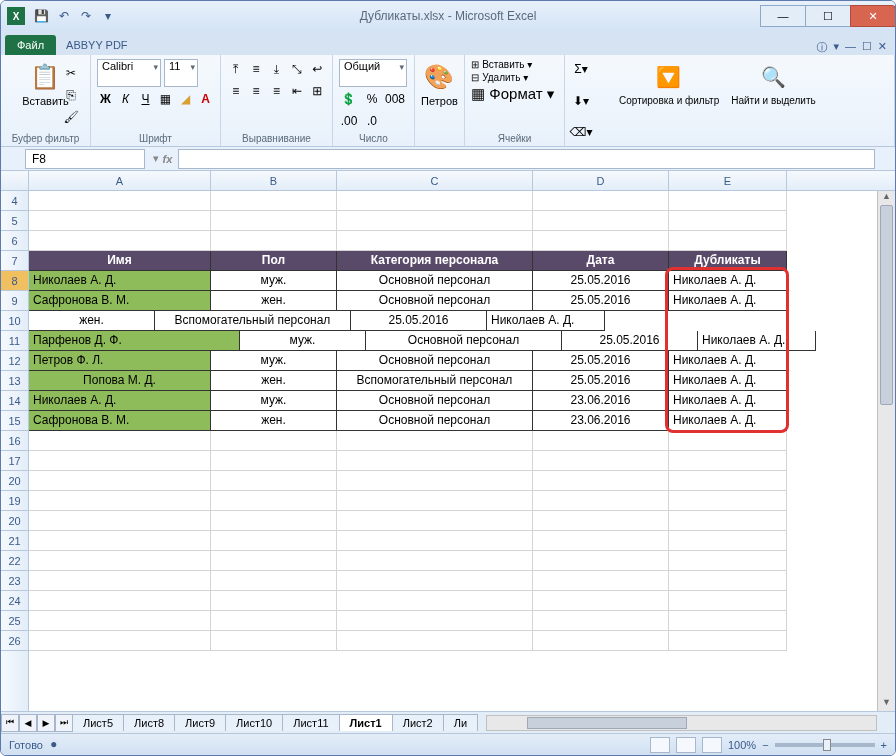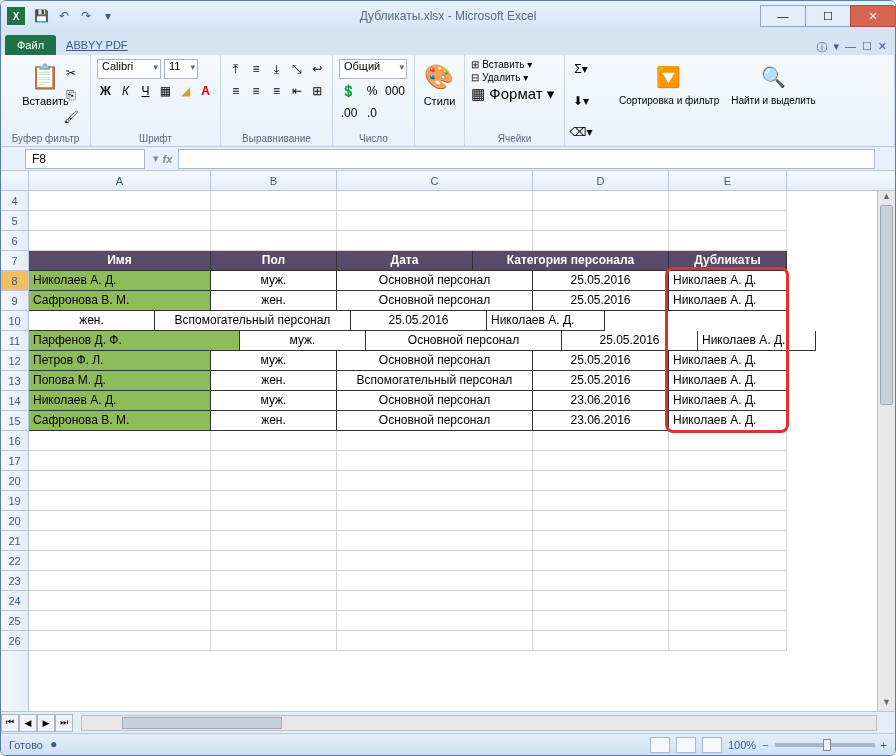--- a/index.html
+++ b/index.html
@@ -9,31 +9,31 @@
 .titlebar .excel-icon { width: 18px; height: 18px; background: #1f7245; margin-left: 6px; display: flex; align-items: center; justify-content: center; color: #fff; font-size: 10px; font-weight: bold; }
 .qat { display: flex; gap: 4px; margin-left: 8px; }
 .qat-btn { width: 18px; height: 18px; display: flex; align-items: center; justify-content: center; font-size: 12px; color: #3b5a8a; }
 .title-text { position: absolute; left: 50%; transform: translateX(-50%); font-size: 12px; color: #5a6a7a; }
 .win-controls { margin-left: auto; display: flex; }
 .win-btn { width: 46px; height: 22px; border: 1px solid #8fa8c8; background: #e3edf8; display: flex; align-items: center; justify-content: center; font-size: 11px; margin-right: -1px; }
 .win-btn.close { background: #d8654f; color: #fff; border-color: #b04a3a; border-top-right-radius: 4px; }
 
 .tabs { height: 24px; background: #d5e3f3; display: flex; align-items: flex-end; padding-left: 4px; font-size: 11px; }
 .tab-file { background: #1f7245; color: #fff; padding: 4px 12px; border-radius: 3px 3px 0 0; margin-right: 2px; }
-.tab { padding: 4px 8px; color: #3b5a8a; cursor: pointer; text-decoration: underline; }
+.tab { padding: 4px 8px; color: #3b5a8a; cursor: pointer; }
 .tab-right { margin-left: auto; display: flex; gap: 6px; padding-right: 8px; color: #3b5a8a; font-size: 11px; }
 
 .ribbon { height: 92px; background: linear-gradient(#f5f9fd, #e8f1fb); border-bottom: 1px solid #b8c8dc; display: flex; font-size: 11px; }
 .rgroup { border-right: 1px solid #c8d6e8; padding: 4px 6px 2px; display: flex; flex-direction: column; justify-content: space-between; }
 .rgroup-label { font-size: 10px; color: #5a6a7a; text-align: center; margin-top: auto; }
 .rbig { display: flex; flex-direction: column; align-items: center; gap: 2px; padding: 2px 4px; }
 .rbig-icon { width: 32px; height: 32px; display: flex; align-items: center; justify-content: center; font-size: 24px; }
 .rrow { display: flex; gap: 3px; align-items: center; margin-bottom: 2px; }
 .rsmall { width: 20px; height: 20px; display: flex; align-items: center; justify-content: center; border: 1px solid transparent; font-size: 12px; }
-.combo { height: 20px; border: 1px solid #a8b8cc; background: #fff; font-size: 11px; padding: 0 14px 4px 4px; position: relative; }
+.combo { height: 28px; border: 1px solid #a8b8cc; background: #fff; font-size: 11px; padding: 0 14px 4px 4px; position: relative; }
 .combo::after { content: "▾"; position: absolute; right: 2px; top: 2px; font-size: 9px; color: #5a6a7a; }
 
 .namebox-row { height: 24px; background: #e8f1fb; border-bottom: 1px solid #b8c8dc; display: flex; align-items: center; }
 .namebox { width: 120px; height: 20px; background: #fff; border: 1px solid #a8b8cc; margin-left: 24px; font-size: 12px; padding: 0 6px; display: flex; align-items: center; }
 .fx-controls { display: flex; align-items: center; gap: 4px; margin-left: 8px; color: #888; font-size: 11px; }
 .fx-label { font-style: italic; font-weight: bold; }
 .formula-bar { flex: 1; height: 20px; background: #fff; border: 1px solid #a8b8cc; margin: 0 20px 0 6px; }
 
 .grid-area { flex: 1; display: flex; flex-direction: column; background: #fff; position: relative; overflow: hidden; }
 .col-headers { display: flex; height: 20px; background: linear-gradient(#f5f9fd, #e3edf8); border-bottom: 1px solid #b8c8dc; }
@@ -159,32 +159,32 @@
     </div>
     <div class="rgroup-label">Выравнивание</div>
   </div>
   <div class="rgroup" style="width:82px">
     <div class="rrow">
         <div class="combo" style="width:68px">Общий</div>
       </div>
     <div class="rrow">
       <div class="rsmall">💲</div>
       <div class="rsmall">%</div>
-      <div class="rsmall">000</div>
+      <div class="rsmall">008</div>
     </div>
     <div class="rrow">
       <div class="rsmall">.00</div>
       <div class="rsmall">.0</div>
     </div>
     <div class="rgroup-label">Число</div>
   </div>
   <div class="rgroup" style="width:50px">
     <div class="rbig">
       <div class="rbig-icon">🎨</div>
-      <span>Стили</span>
+      <span>Петров</span>
     </div>
   </div>
   <div class="rgroup" style="width:100px">
     <div class="rrow" style="font-size:10px">
         <span>⊞ <span>Вставить</span> ▾</span>
       </div>
     <div class="rrow" style="font-size:10px">
         <span>⊟ <span>Удалить</span> ▾</span>
       </div>
     <div class="rrow" style="font-size:15px">
@@ -282,22 +282,22 @@
         <div class="cell-row">
           <div class="cell" style="width: 182px;"></div>
           <div class="cell" style="width: 126px;"></div>
           <div class="cell" style="width: 196px;"></div>
           <div class="cell" style="width: 136px;"></div>
           <div class="cell" style="width: 118px;"></div>
         </div>
         <div class="cell-row">
           <div class="cell thead" style="width: 182px;">Имя</div>
           <div class="cell thead" style="width: 126px;">Пол</div>
+          <div class="cell thead" style="width: 196px;">Категория персонала</div>
           <div class="cell thead" style="width: 136px;">Дата</div>
-          <div class="cell thead" style="width: 196px;">Категория персонала</div>
           <div class="cell thead" style="width: 118px;">Дубликаты</div>
         </div>
         <div class="cell-row">
           <div class="cell tcell green" style="width: 182px;">Николаев А. Д.</div>
           <div class="cell tcell center" style="width: 126px;">муж.</div>
           <div class="cell tcell center" style="width: 196px;">Основной персонал</div>
           <div class="cell tcell center" style="width: 136px;">25.05.2016</div>
           <div class="cell tcell trunc" style="width: 118px;">Николаев А. Д.</div>
         </div>
         <div class="cell-row">
@@ -321,21 +321,21 @@
           <div class="cell tcell trunc" style="width: 118px;">Николаев А. Д.</div>
         </div>
         <div class="cell-row">
           <div class="cell tcell green" style="width: 182px;">Петров Ф. Л.</div>
           <div class="cell tcell center" style="width: 126px;">муж.</div>
           <div class="cell tcell center" style="width: 196px;">Основной персонал</div>
           <div class="cell tcell center" style="width: 136px;">25.05.2016</div>
           <div class="cell tcell trunc" style="width: 118px;">Николаев А. Д.</div>
         </div>
         <div class="cell-row">
-          <div class="cell tcell green" style="width: 182px;">Попова М. Д.</div>
+          <div class="cell tcell green" style="width: 182px; text-align: center;">Попова М. Д.</div>
           <div class="cell tcell center" style="width: 126px;">жен.</div>
           <div class="cell tcell center" style="width: 196px;">Вспомогательный персонал</div>
           <div class="cell tcell center" style="width: 136px;">25.05.2016</div>
           <div class="cell tcell trunc" style="width: 118px;">Николаев А. Д.</div>
         </div>
         <div class="cell-row">
           <div class="cell tcell green" style="width: 182px;">Николаев А. Д.</div>
           <div class="cell tcell center" style="width: 126px;">муж.</div>
           <div class="cell tcell center" style="width: 196px;">Основной персонал</div>
           <div class="cell tcell center" style="width: 136px;">23.06.2016</div>
@@ -435,20 +435,30 @@
   </div>
 </div>
 
 <div class="sheet-tabs">
   <div class="sheet-nav">
     <div class="sheet-nav-btn">⏮</div>
     <div class="sheet-nav-btn">◀</div>
     <div class="sheet-nav-btn">▶</div>
     <div class="sheet-nav-btn">⏭</div>
   </div>
+  <div id="sheet-tabs-container" style="display:flex">
+      <div class="sheet-tab">Лист5</div>
+      <div class="sheet-tab">Лист8</div>
+      <div class="sheet-tab">Лист9</div>
+      <div class="sheet-tab">Лист10</div>
+      <div class="sheet-tab">Лист11</div>
+      <div class="sheet-tab active">Лист1</div>
+      <div class="sheet-tab">Лист2</div>
+      <div class="sheet-tab">Ли</div>
+    </div>
   <div class="hscroll">
     <div class="thumb"></div>
   </div>
 </div>
 
 <div class="statusbar">
   <span>Готово</span>
   <span style="margin-left:8px">⏺</span>
   <div class="status-right">
     <div class="view-btn"></div>

